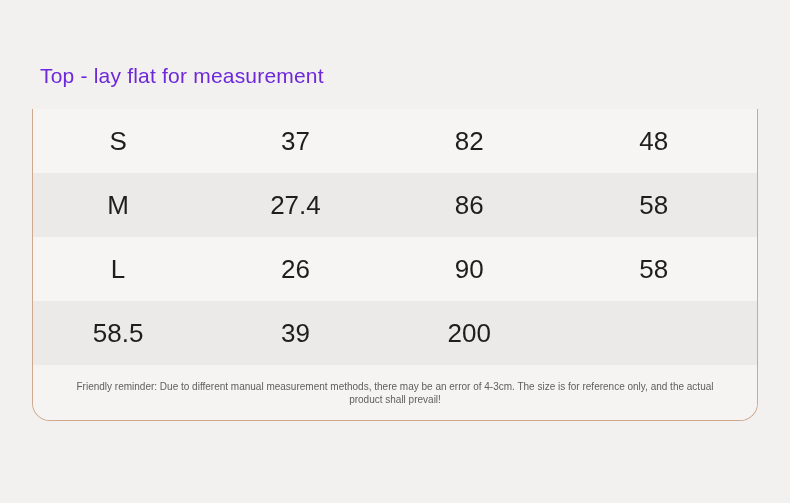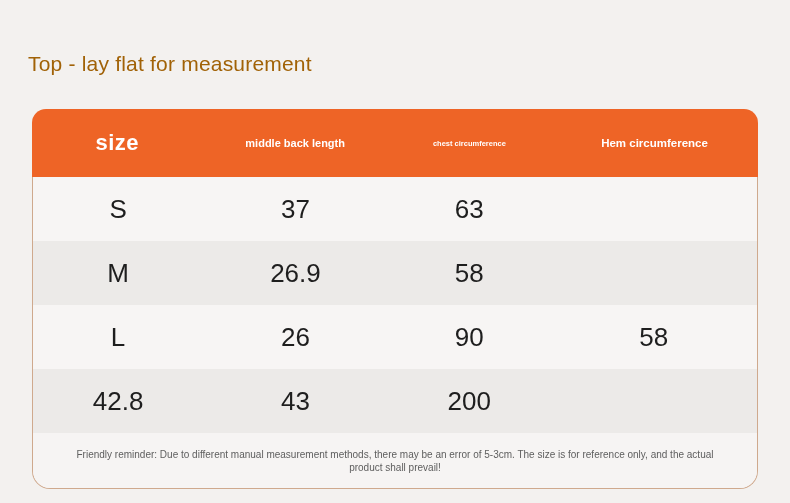--- a/index.html
+++ b/index.html
@@ -13,25 +13,25 @@
   }
   .page {
     position: relative;
     width: 790px;
     height: 503px;
   }
   .title {
     position: absolute;
     left: 28px;
     top: 52px;
-    margin: 0;
+    margin: 12px;
     font-size: 21px;
     font-weight: 500;
     letter-spacing: 0.2px;
-    color: #a16207;
+    color: #6d28d9;
   }
   .size-table {
     position: absolute;
     left: 32px;
     top: 109px;
     width: 726px;
   }
   .grid-row {
     display: grid;
     grid-template-columns: 23.5% 25.5% 22.5% 28.5%;
@@ -92,53 +92,49 @@
 </style>
 </head>
 <body>
 
 <div class="page">
 
   <h1 class="title">Top - lay flat for measurement</h1>
 
   <div class="size-table">
 
-    <div class="grid-row thead">
-      <div class="th-size">size</div>
-      <div class="th-mid">middle back length</div>
-      <div class="th-chest">chest circumference</div>
-      <div class="th-hem">Hem circumference</div>
-    </div>
 
     <div class="table-body">
 
       <div class="grid-row trow light">
         <div>S</div>
         <div>37</div>
-        <div>63</div>
+        <div>82</div>
+        <div>48</div>
       </div>
 
       <div class="grid-row trow dark">
         <div>M</div>
-        <div>26.9</div>
+        <div>27.4</div>
+        <div>86</div>
         <div>58</div>
       </div>
 
       <div class="grid-row trow light">
         <div>L</div>
         <div>26</div>
         <div>90</div>
         <div>58</div>
       </div>
 
       <div class="grid-row trow dark">
-        <div>42.8</div>
-        <div>43</div>
+        <div>58.5</div>
+        <div>39</div>
         <div>200</div>
       </div>
 
       <div class="tfoot">
-        <p class="note">Friendly reminder: Due to different manual measurement methods, there may be an error of 5-3cm. The size is for reference only, and the actual product shall prevail!</p>
+        <p class="note">Friendly reminder: Due to different manual measurement methods, there may be an error of 4-3cm. The size is for reference only, and the actual product shall prevail!</p>
       </div>
 
     </div>
   </div>
 </div>
 
 </body></html>

